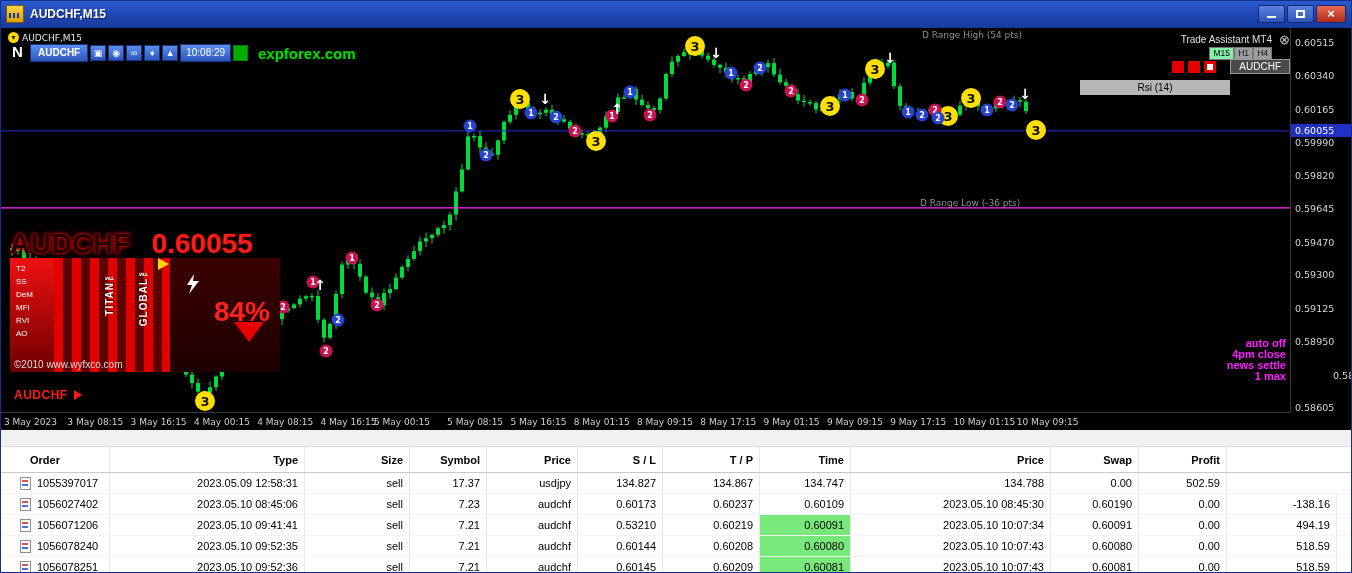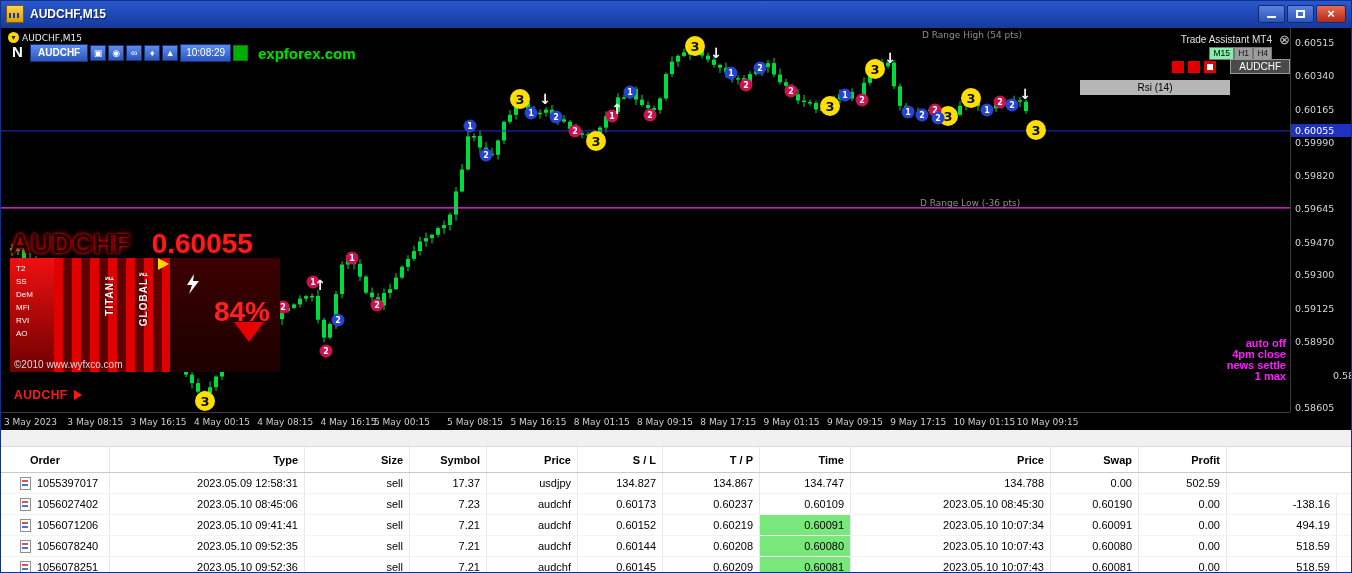--- a/index.html
+++ b/index.html
@@ -818,21 +818,21 @@
       </div>
       <div class="trow">
         <div class="tcell left">
           <span class="doc-icon"></span>
           <span>1056071206</span>
         </div>
         <div class="tcell">2023.05.10 09:41:41</div>
         <div class="tcell">sell</div>
         <div class="tcell">7.21</div>
         <div class="tcell">audchf</div>
-        <div class="tcell">0.60152</div>
+        <div class="tcell">0.53210</div>
         <div class="tcell">0.60219</div>
         <div class="tcell hl">0.60091</div>
         <div class="tcell">2023.05.10 10:07:34</div>
         <div class="tcell">0.60091</div>
         <div class="tcell">0.00</div>
         <div class="tcell">494.19</div>
         <div class="tcell fill"></div>
       </div>
       <div class="trow">
         <div class="tcell left">

